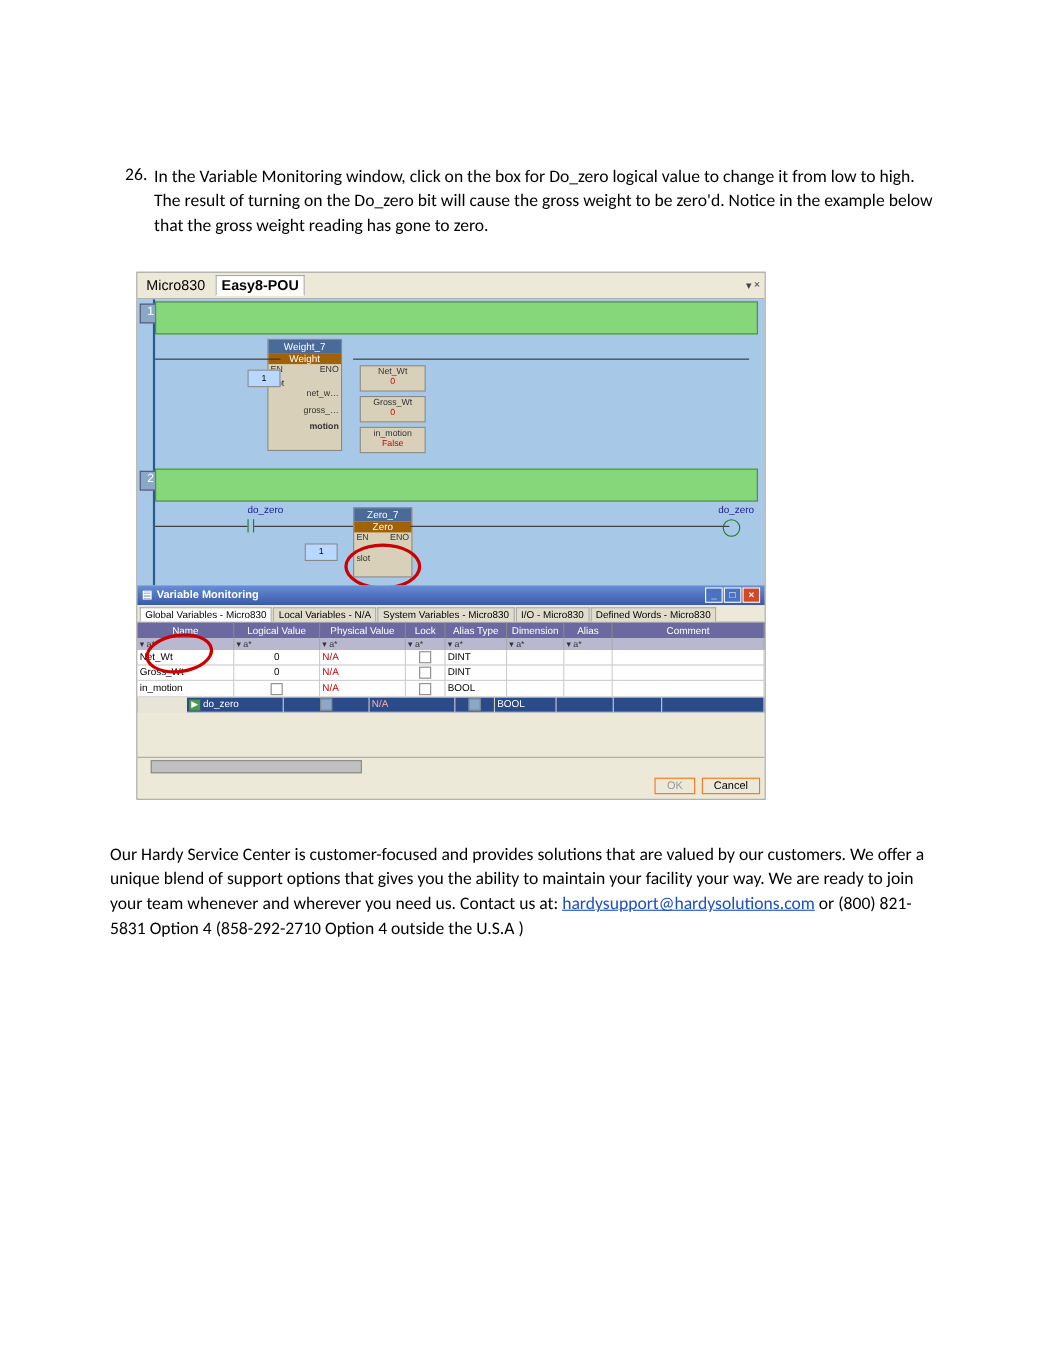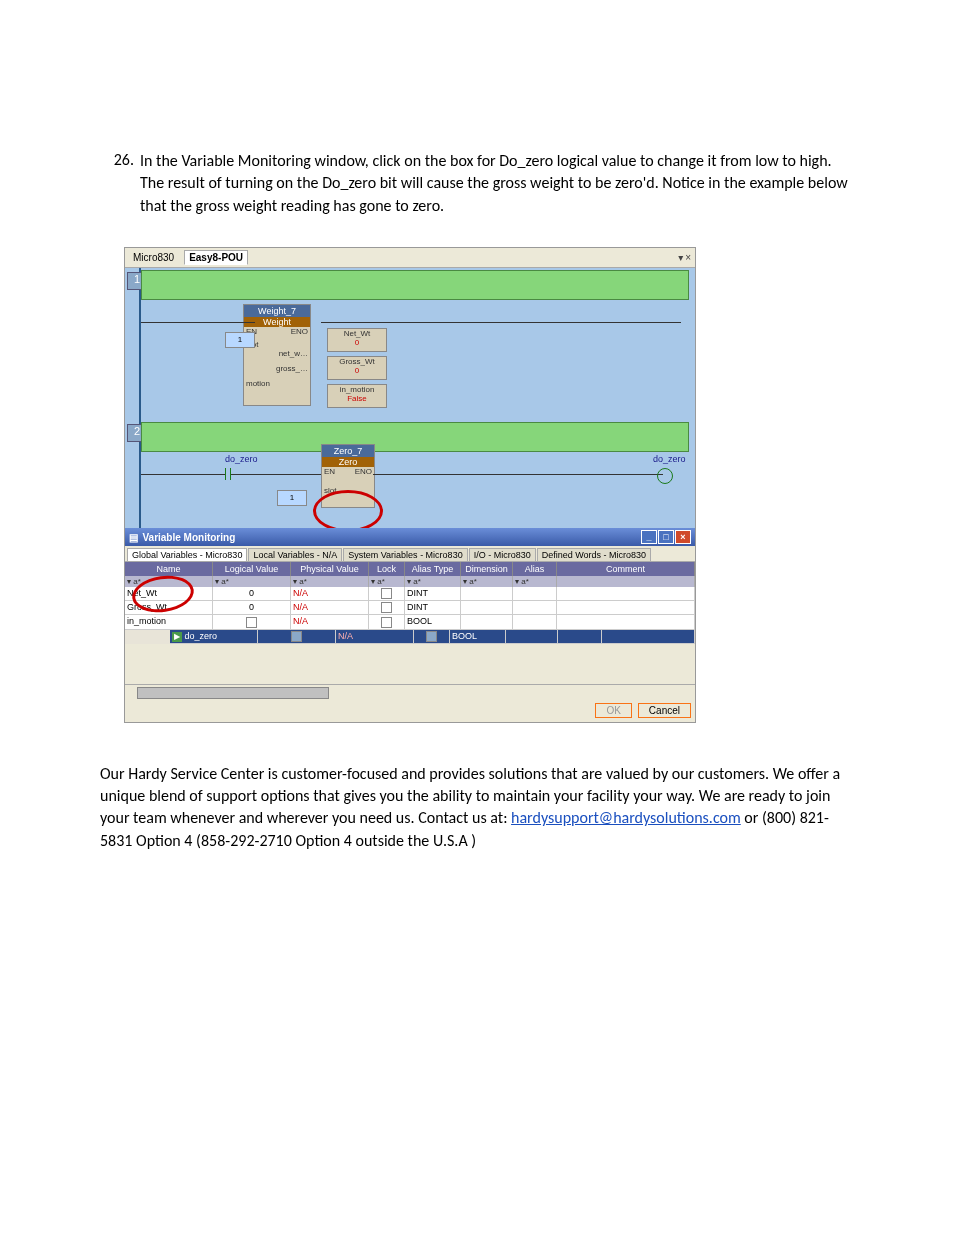--- a/index.html
+++ b/index.html
@@ -2,21 +2,21 @@
 <html><head>
 <meta charset="utf-8">
 <style>
   html,body{margin:0;padding:0;background:#fff;font-family:Calibri,Arial,sans-serif;color:#000;}
   .page{width:954px;margin:0 auto;padding:150px 100px 60px 100px;box-sizing:border-box;}
   .step{display:flex;gap:6px;margin-bottom:30px;}
   .step-num{flex:0 0 34px;text-align:right;font-size:16px;}
   .step-text{font-size:16px;line-height:1.4;}
   .screenshot{margin:10px 0 40px 24px;width:570px;background:#e8e4d8;border:1px solid #999;font-family:Tahoma,Arial,sans-serif;font-size:9px;color:#000;}
   .tabbar{background:#ece9d8;border-bottom:1px solid #aaa;display:flex;align-items:center;padding:2px 4px;gap:6px;}
-  .tab{padding:1px 4px;font-size:10px;}
+  .tab{padding:1px 4px;font-size:13px;}
   .tab.active{font-weight:bold;background:#fff;border:1px solid #aaa;border-bottom:1px solid #fff;}
   .tab-controls{margin-left:auto;display:flex;gap:2px;font-size:10px;color:#444;}
   .ladder{background:#a8c8e8;position:relative;height:260px;overflow:hidden;}
   .rail-left{position:absolute;left:14px;top:0;bottom:0;width:2px;background:#2a5a8a;}
   .rung-num{position:absolute;left:2px;width:18px;height:16px;background:#8aa8c8;color:#fff;font-size:11px;text-align:center;border:1px solid #557;}
   .green-band{position:absolute;left:16px;right:6px;height:28px;background:#86d67a;border:1px solid #4a8a42;}
   .block{position:absolute;background:#d8d0b8;border:1px solid #888;font-size:9px;}
   .block-head{background:#4a6a9a;color:#fff;text-align:center;padding:1px 0;font-size:9px;}
   .block-sub{background:#a16207;color:#fff;text-align:center;font-size:9px;}
   .pin{font-size:8px;color:#333;}
@@ -99,21 +99,21 @@
       <div class="block" style="left:118px;top:36px;width:66px;height:100px;">
         <div class="block-head">Weight_7</div>
         <div class="block-sub">Weight</div>
         <div style="display:flex;justify-content:space-between;padding:0 2px;">
           <span class="pin">EN</span>
           <span class="pin">ENO</span>
         </div>
         <div style="padding:4px 2px 0 2px;" class="pin">slot</div>
         <div style="text-align:right;padding:0 2px;" class="pin">net_w…</div>
         <div style="text-align:right;padding:6px 2px 0 2px;" class="pin">gross_…</div>
-        <div style="text-align:left;padding:6px 2px 0 2px;" class="pin">motion</div>
+        <div style="text-align:right;padding:6px 2px 0 2px;font-weight:bold;" class="pin">motion</div>
       </div>
 
       <div class="valbox" style="left:100px;top:64px;width:28px;height:14px;text-align:center;line-height:14px;background:#b8d8ff;">1</div>
       <div class="trace" style="left:16px;top:54px;width:114px;"></div>
 
       <div class="valbox" style="left:202px;top:60px;">
         <span class="lbl">Net_Wt</span>
         <span class="val">0</span>
       </div>
       <div class="valbox" style="left:202px;top:88px;">
@@ -127,21 +127,21 @@
       <div class="trace" style="left:196px;top:54px;width:360px;"></div>
 
       <div class="rung-num" style="top:156px;">2</div>
       <div class="green-band" style="top:154px;"></div>
 
       <span class="coil-lbl" style="left:100px;top:186px;">do_zero</span>
       <div class="trace" style="left:16px;top:206px;width:84px;"></div>
       <div style="position:absolute;left:100px;top:200px;width:4px;height:12px;border-left:1.5px solid #1a7a1a;border-right:1.5px solid #1a7a1a;"></div>
       <div class="trace" style="left:106px;top:206px;width:90px;"></div>
 
-      <div class="block" style="left:196px;top:176px;width:52px;height:62px;">
+      <div class="block" style="left:196px;top:189px;width:52px;height:62px;">
         <div class="block-head">Zero_7</div>
         <div class="block-sub">Zero</div>
         <div style="display:flex;justify-content:space-between;padding:0 2px;">
           <span class="pin">EN</span>
           <span class="pin">ENO</span>
         </div>
         <div style="padding:10px 2px 0 2px;" class="pin">slot</div>
       </div>
       <div class="valbox" style="left:152px;top:222px;width:28px;height:14px;text-align:center;line-height:14px;background:#b8d8ff;">1</div>
       <div class="trace" style="left:248px;top:206px;width:290px;"></div>

